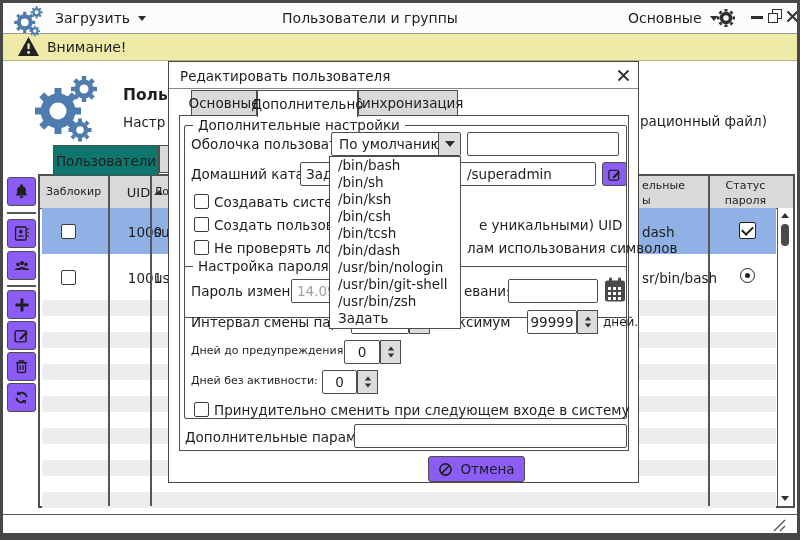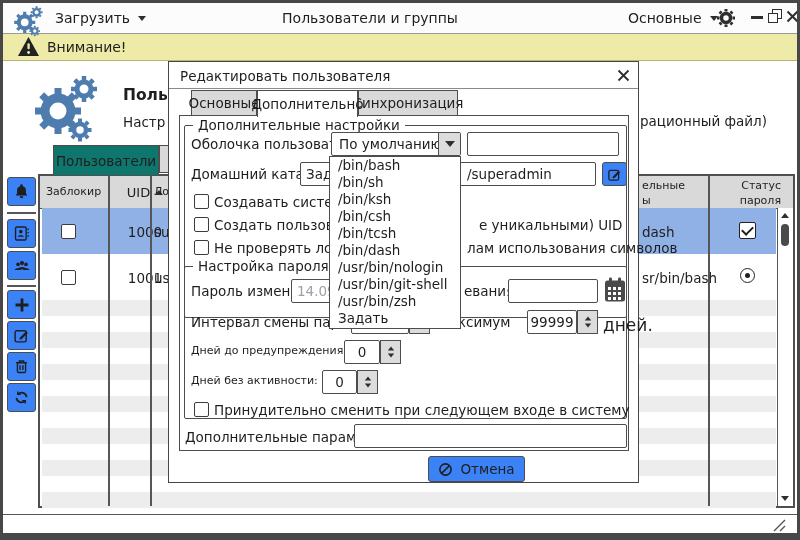--- a/index.html
+++ b/index.html
@@ -1,24 +1,24 @@
 <!DOCTYPE html>
 <html><head>
 <meta charset="utf-8">
 <style>
   html,body{margin:0;padding:0;background:#888;}
   .window{position:relative;width:800px;height:540px;background:#fff;box-sizing:border-box;
     border:3px solid #474747;border-bottom:7px solid #474747;overflow:hidden;
     font-family:"DejaVu Sans",sans-serif;color:#1e1e1e;}
   .abs{position:absolute;}
   .lbl{position:absolute;font-size:13.5px;white-space:nowrap;color:#1e1e1e;}
-  .f13{font-size:11px;} .f12{font-size:17px;} .bold{font-weight:bold;}
+  .f13{font-size:11px;} .f12{font-size:12px;} .bold{font-weight:bold;}
   .input{position:absolute;background:#fff;border:1.5px solid #4d4d4d;border-radius:2px;box-sizing:border-box;
     font-size:13px;display:flex;align-items:center;padding:0 5px;white-space:nowrap;overflow:visible;}
-  .btn{position:absolute;background:#3b82f6;border:1.5px solid #4d4d4d;border-radius:3px;box-sizing:border-box;
+  .btn{position:absolute;background:#8b5cf6;border:1.5px solid #4d4d4d;border-radius:3px;box-sizing:border-box;
     display:flex;align-items:center;justify-content:center;gap:7px;font-size:13.5px;}
   .tool{width:29px;height:29px;left:4px;}
   .cbx{position:absolute;width:13px;height:13px;background:#fff;border:1.5px solid #3c3c3c;border-radius:2px;box-sizing:content-box;}
   .tri-u{width:0;height:0;border-left:4px solid transparent;border-right:4px solid transparent;border-bottom:5px solid #2e2e2e;}
   .tri-d{width:0;height:0;border-left:4px solid transparent;border-right:4px solid transparent;border-top:5px solid #2e2e2e;}
   .spinbtn{position:absolute;background:#dcdcdc;border:1.5px solid #4d4d4d;box-sizing:border-box;
     display:flex;flex-direction:column;align-items:center;justify-content:center;gap:2px;}
   .vline{position:absolute;width:1.5px;background:#565656;}
   .hline{position:absolute;height:1.5px;background:#565656;}
   .tab{position:absolute;border:1.5px solid #4d4d4d;box-sizing:border-box;display:flex;align-items:center;justify-content:center;
@@ -126,21 +126,21 @@
     <div class="lbl f13" style="left:6px;top:9px;">Заблокир</div>
     <div class="abs" style="left:72px;top:9px;width:66px;display:flex;align-items:center;justify-content:center;gap:5px;font-size:13px;">
       <span>UID</span>
       <span class="tri-u"></span>
     </div>
     <div class="lbl f13" style="left:114px;top:9px;">Ло</div>
     <div class="lbl f13" style="left:602px;top:2px;line-height:15px;">
       <span>ельные</span><br>
       <span>ы</span>
     </div>
-    <div class="lbl f13" style="left:670px;top:2px;width:71px;text-align:right;line-height:15px;">
+    <div class="lbl f13" style="left:670px;top:2px;width:71px;text-align:center;line-height:15px;">
       <span>Статус</span><br>
       <span>пароля</span>
     </div>
 
     <div class="abs" style="left:2px;top:32px;right:17px;height:46px;background:#8fb1e6;"></div>
     <div class="cbx" style="left:21px;top:48px;"></div>
     <div class="lbl" style="left:72px;top:48px;width:66px;text-align:center;">1000</div>
     <div class="lbl" style="left:114px;top:48px;">su</div>
     <div class="lbl" style="left:602px;top:48px;">dash</div>
     <div class="abs" style="left:699px;top:46px;width:15px;height:15px;background:#fff;border:1.6px solid #222;border-radius:2px;display:flex;align-items:center;justify-content:center;">

